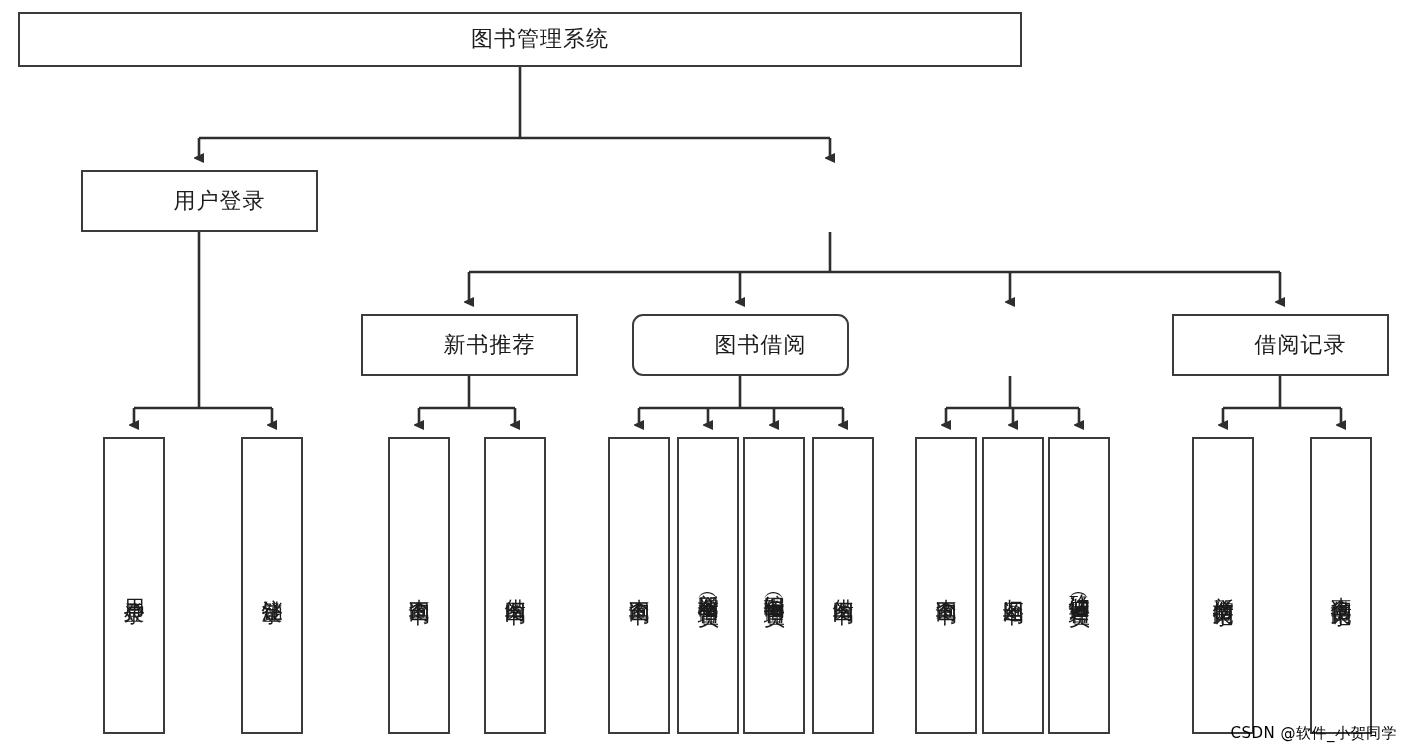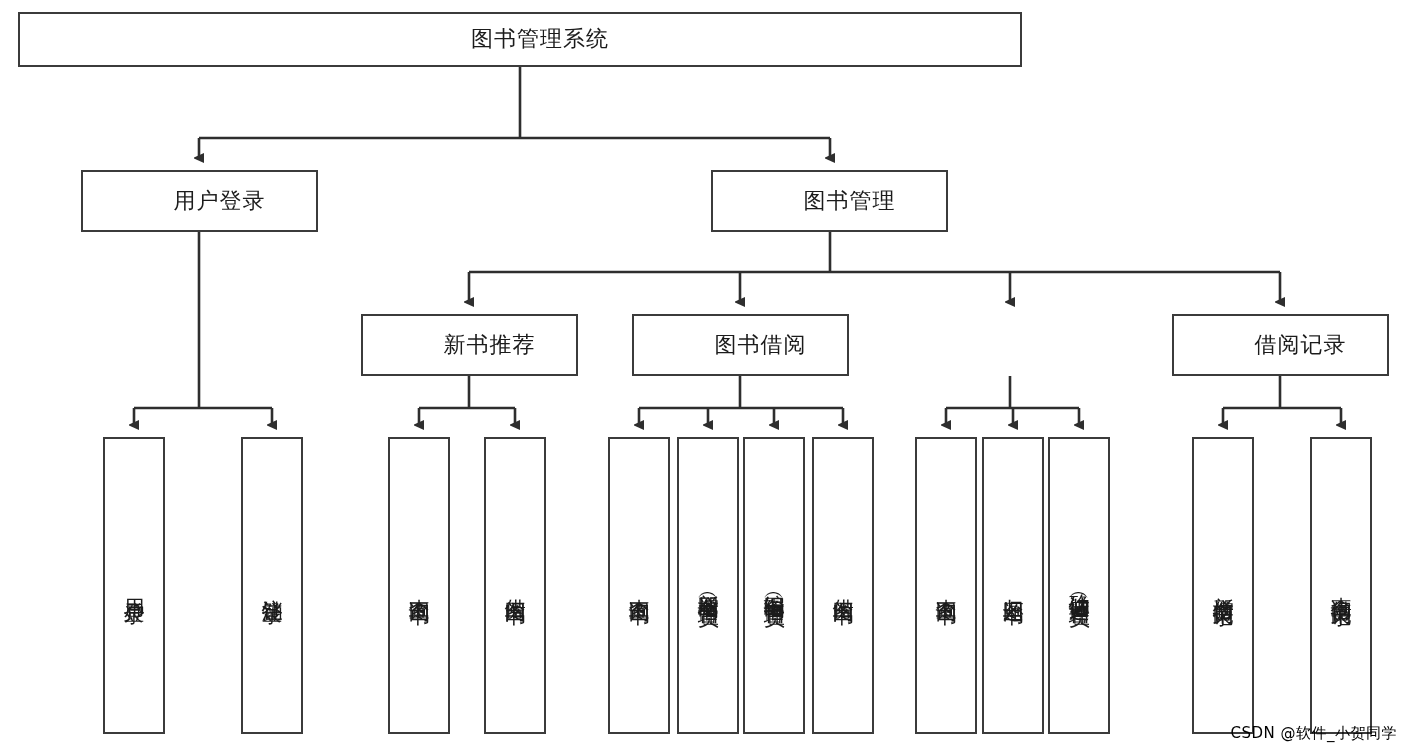--- a/index.html
+++ b/index.html
@@ -123,28 +123,25 @@
     </g>
   </svg>
 
   <div class="node-box node-h" style="left: 18px; top: 12px; width: 1004px; height: 55px;">
     <span>图书管理系统</span>
   </div>
 
   <div class="node-box node-h" style="left: 81px; top: 170px; width: 237px; height: 62px;">
     <span>用户登录</span>
   </div>
-  <div class="node-box node-h" style="left: 711px; top: 170px; width: 237px; height: 62px;">
-    <span>图书管理</span>
-  </div>
 
   <div class="node-box node-h" style="left: 361px; top: 314px; width: 217px; height: 62px;">
     <span>新书推荐</span>
   </div>
-  <div class="node-box node-h" style="left: 632px; top: 314px; width: 217px; height: 62px;">
+  <div class="node-box node-h" style="left: 632px; top: 314px; width: 217px; height: 62px; border-radius: 11px;">
     <span>图书借阅</span>
   </div>
   <div class="node-box node-h" style="left: 1172px; top: 314px; width: 217px; height: 62px;">
     <span>借阅记录</span>
   </div>
 
   <div class="node-box node-v" style="left: 103px; top: 437px; width: 62px; height: 297px;">
     <span class="node-v-inner">用户登录</span>
   </div>
   <div class="node-box node-v" style="left: 241px; top: 437px; width: 62px; height: 297px;">

